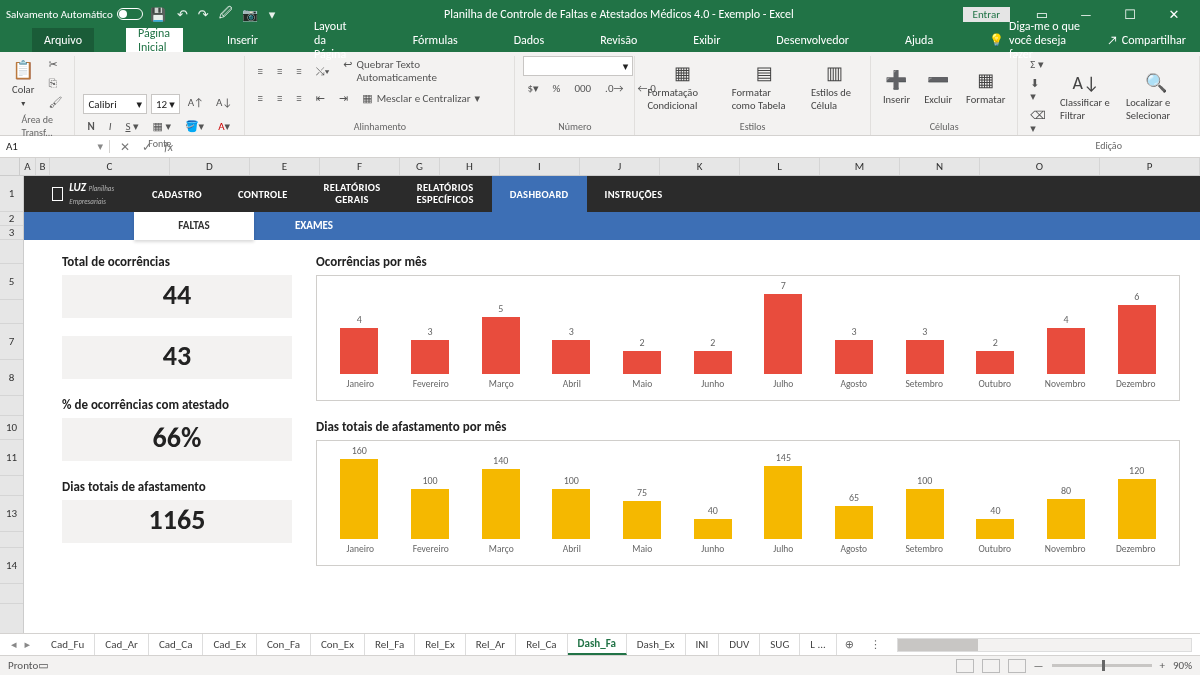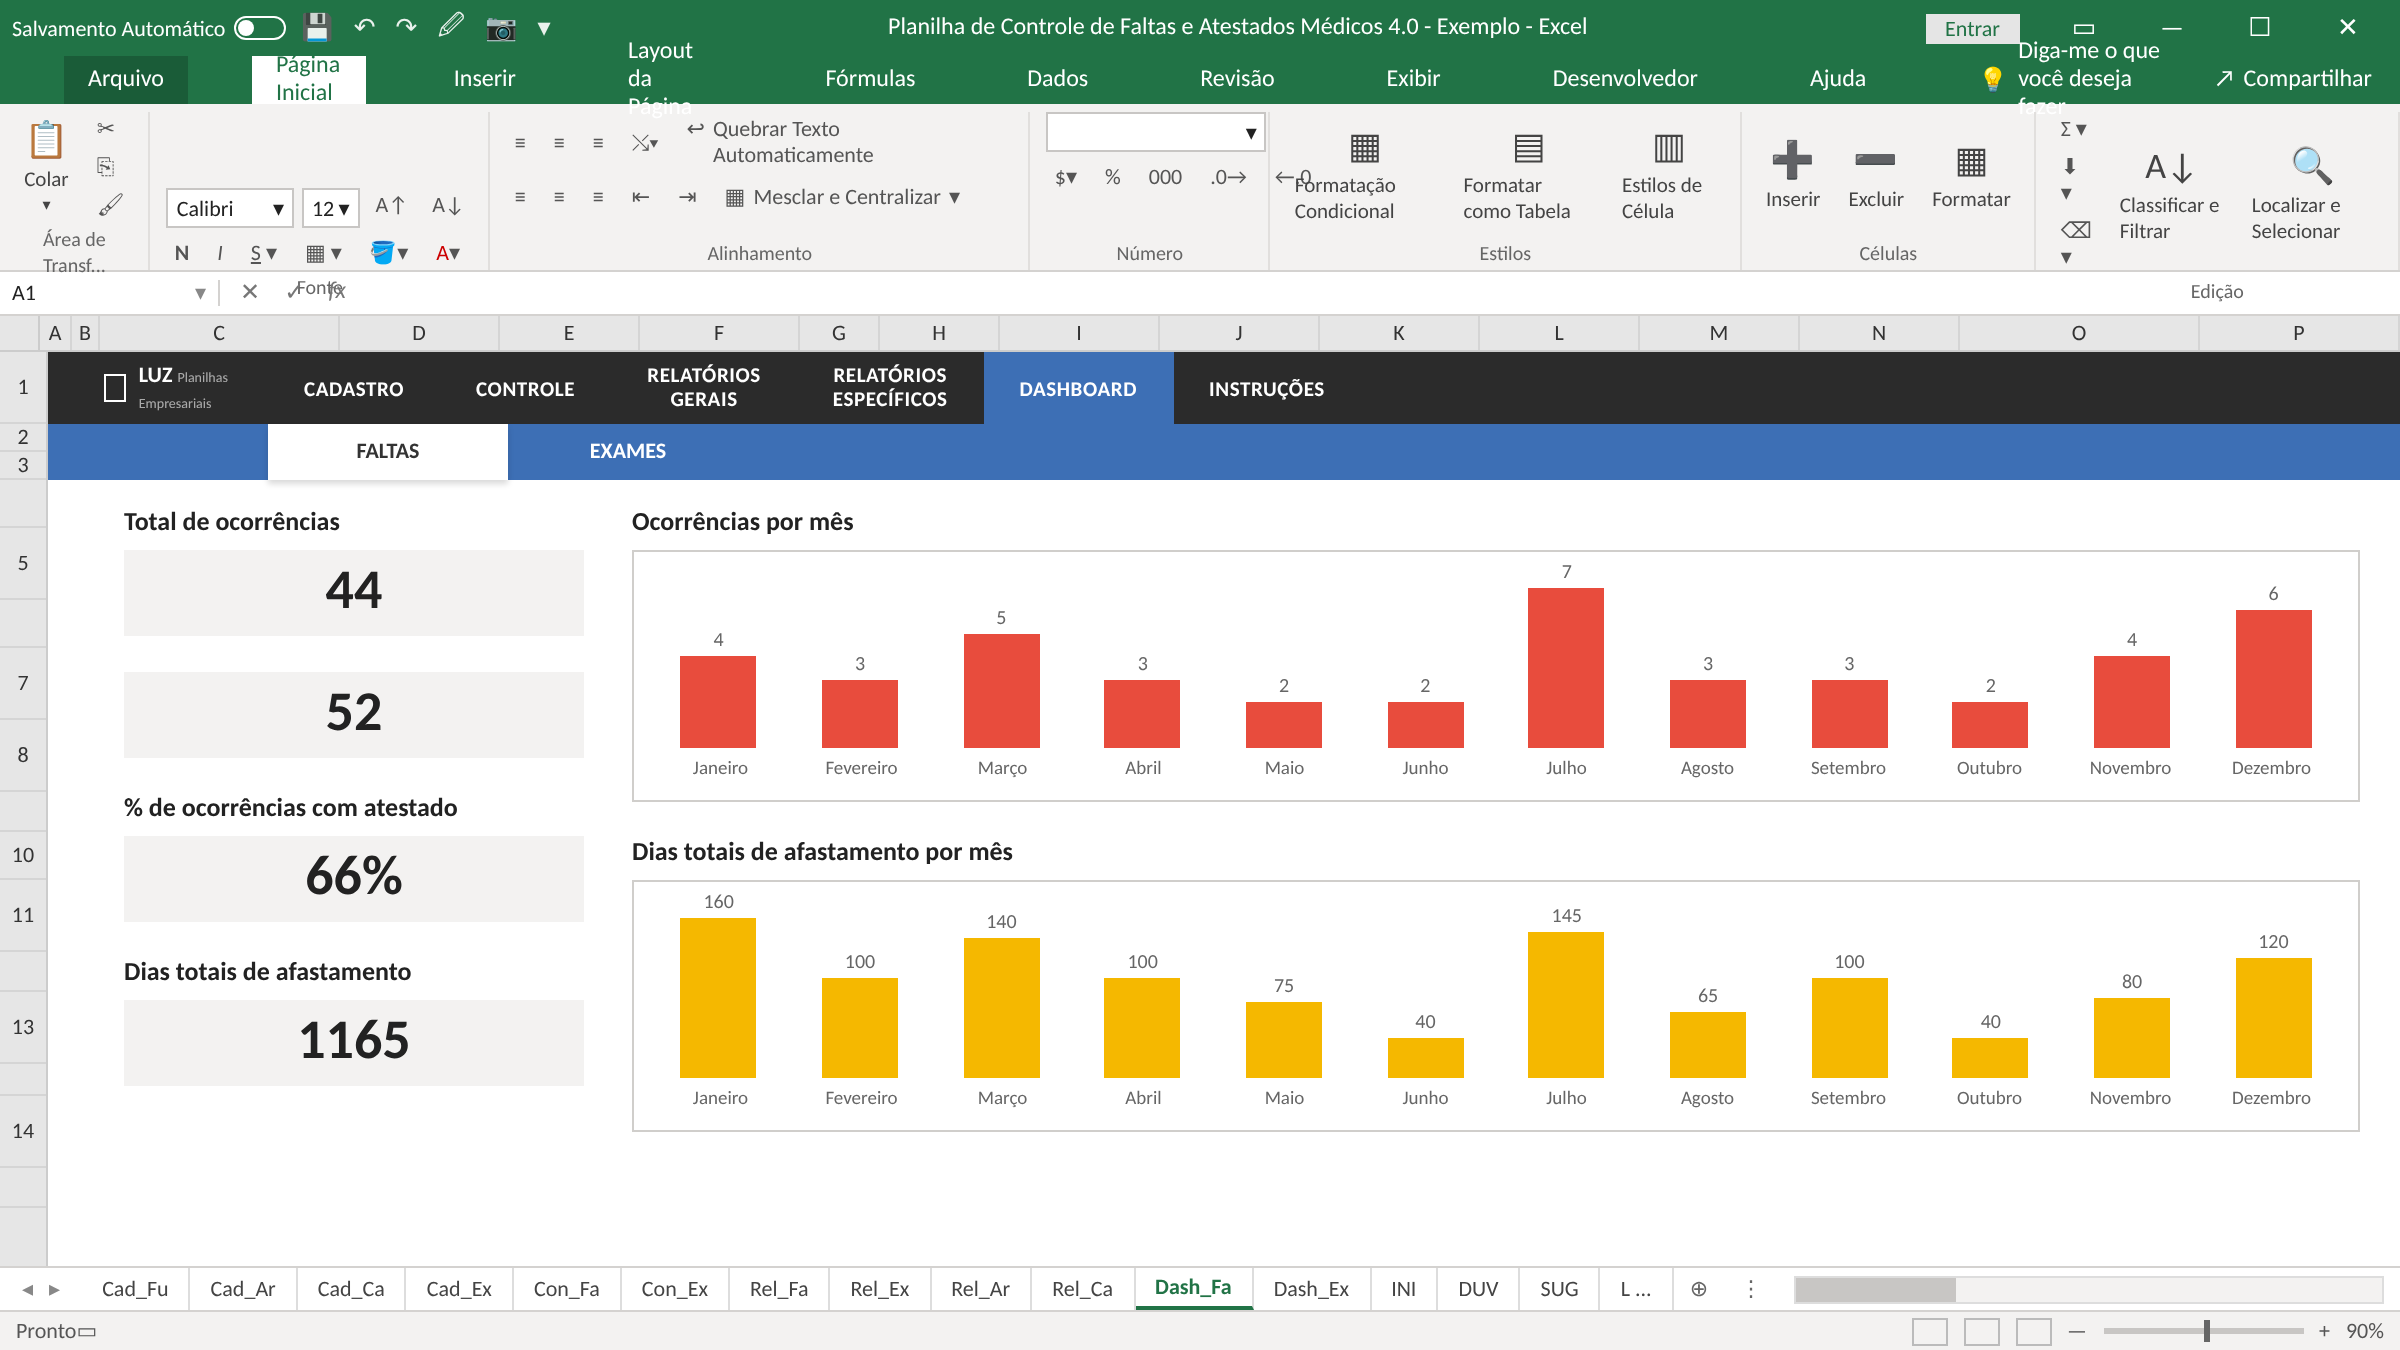--- a/index.html
+++ b/index.html
@@ -46,21 +46,21 @@
   .colhdr-row { height: 18px; display:flex; background:#e6e6e6; border-bottom:1px solid #ccc; font-size:11px; color:#333;}
   .rowhdrs-col { width:24px; background:#e6e6e6; border-right:1px solid #ccc;}
   .colhdr { border-right:1px solid #d5d5d5; text-align:center; line-height:18px;}
   .sheet-area { display:flex; height: calc(675px - 28px - 24px - 84px - 22px - 18px - 22px - 20px); }
   .rownums { width:24px; background:#e6e6e6; border-right:1px solid #ccc; font-size:11px; color:#333; text-align:center;}
   .rownums div { border-bottom:1px solid #d5d5d5; }
   .canvas { flex:1; position:relative; background:#fff; }
 
   
   .navband { height:36px; background:#2b2b2b; display:flex; align-items:center; color:#fff; }
-  .logo { width:110px; padding-left:28px; font-size:11px; display:flex; align-items:center; gap:6px;}
+  .logo { width:110px; padding-left:28px; font-size:11px; display:flex; align-items:center; gap:6px;font-style:italic;}
   .logo .sq { width:14px; height:14px; border:1.5px solid #fff; }
   .navtab { padding:0 18px; height:100%; display:flex; flex-direction:column; justify-content:center; align-items:center; font-size:10.5px; font-weight:600; letter-spacing:.3px;}
   .navtab.two { line-height:1.1; text-align:center;}
   .navtab.active { background:#3d6fb5; }
   .subband { height:28px; background:#3d6fb5; display:flex; }
   .subtab { width:120px; text-align:center; line-height:28px; font-size:11px; font-weight:600; color:#fff;}
   .subtab.active { background:#fff; color:#333; box-shadow: 0 2px 3px rgba(0,0,0,.15);}
   .dash-body { padding:14px 20px 0 20px; display:flex; gap:24px; }
   .metrics { width:230px;margin-left:18px; }
   .metric-title { font-weight:700; font-size:13px; margin-bottom:6px;}
@@ -353,21 +353,21 @@
     </div>
     <div class="subband">
       <div style="width:110px;"></div>
       <div class="subtab active">FALTAS</div>
       <div class="subtab">EXAMES</div>
     </div>
     <div class="dash-body">
       <div class="metrics" id="metrics">
           <div class="metric-title">Total de ocorrências</div>
           <div class="metric-box">44</div>
-          <div class="metric-box">52</div>
+          <div class="metric-box">43</div>
           <div class="metric-title">% de ocorrências com atestado</div>
           <div class="metric-box">66%</div>
           <div class="metric-title">Dias totais de afastamento</div>
           <div class="metric-box">1165</div>
         </div>
       <div class="charts" id="charts">
           <div class="chart-title">Ocorrências por mês</div>
           <div class="chart-frame">
             <div class="bars">
               <div class="barcell">

